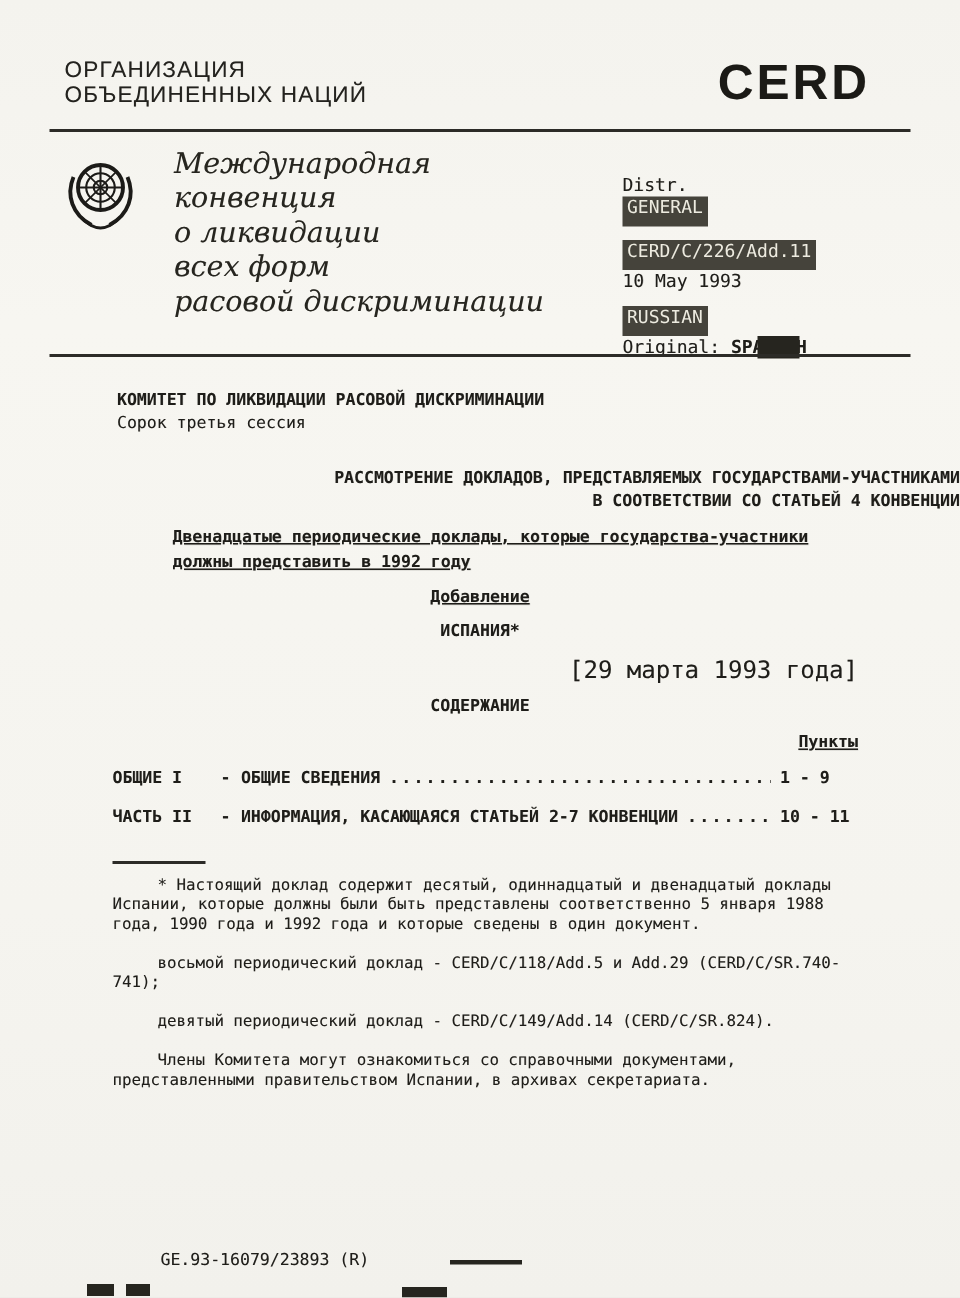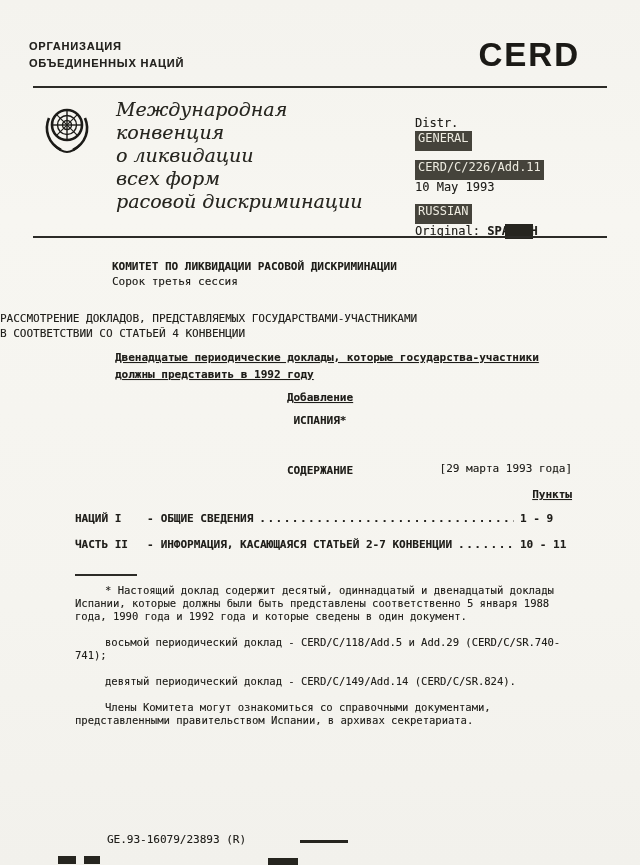--- a/index.html
+++ b/index.html
@@ -12,23 +12,23 @@
     position:relative; width:640px; height:865px; overflow:hidden;
     background:linear-gradient(180deg,#f4f3ee 0%,#f7f6f1 25%,#f5f4ef 70%,#f2f1ec 100%);
     color:#1e1d19;
     text-shadow:0.2px 0.2px 0 rgba(45,43,38,0.35);
   }
   .rule { position:absolute; left:33px; right:33px; height:2px; background:#2c2b27; }
   .rule-top { top:86px; }
   .rule-mid { top:236px; }
 
   .org-name {
-    position:absolute; left:29px; top:38px;
-    font-family:"Liberation Sans", sans-serif; font-weight:bold;
-    font-size:11px; letter-spacing:0.8px; line-height:17px; color:#23221e;
+    position:absolute; left:43px; top:38px;
+    font-family:"Liberation Sans", sans-serif; font-weight:normal;
+    font-size:15px; letter-spacing:0.8px; line-height:17px; color:#23221e;
   }
   .doc-symbol {
     position:absolute; right:60px; top:36px;
     font-family:Liberation Sans, sans-serif; font-weight:bold;
     font-size:33px; letter-spacing:2px; color:#1b1a16;
   }
 
   .emblem { position:absolute; left:38px; top:100px; width:58px; height:58px; }
   .convention {
     position:absolute; left:116px; top:98px;
@@ -36,29 +36,29 @@
     font-size:19px; line-height:23px; color:#26251f;
   }
   .distr-block { position:absolute; left:415px; top:116px; font-size:12px; line-height:15px; }
   .distr-block .spacer { height:9px; }
   .stamp {
     display:inline-block; background:#45433b; color:#edebe0;
     padding:0 3px 5px 3px; text-shadow:none;
   }
   .b { font-weight:bold; }
 
-  .session-block { position:absolute; left:78px; top:259px; font-size:11px; line-height:15px;margin-left:34px; }
+  .session-block { position:absolute; left:78px; top:259px; font-size:11px; line-height:15px; }
   .committee { font-weight:bold; }
 
-  .doc-title { position:absolute; left:0; right:0; top:311px; text-align:left; font-weight:normal; font-size:11px; line-height:15px; }
+  .doc-title { position:absolute; left:0; right:0; top:311px; text-align:right; font-weight:bold; font-size:11px; line-height:15px; }
   .subtitle { position:absolute; left:115px; top:349px; font-weight:bold; font-size:11px; line-height:17px; }
   .subtitle div { text-decoration:underline; }
   .addendum { position:absolute; left:0; right:0; top:391px; text-align:center; font-weight:bold; font-size:11px; text-decoration:underline; }
   .country { position:absolute; left:0; right:0; top:414px; text-align:center; font-weight:bold; font-size:11px; }
-  .received { position:absolute; right:68px; top:462px; font-size:11px; }
+  .received { position:absolute; right:68px; top:437px; font-size:16px; }
   .contents-heading { position:absolute; left:0; right:0; top:464px; text-align:center; font-weight:bold; font-size:11px; }
   .paras-label { position:absolute; right:68px; top:488px; font-weight:bold; font-size:11px; text-decoration:underline; }
 
   .toc { position:absolute; left:75px; right:62px; top:512px; font-size:11px; }
   .toc-row { display:flex; align-items:baseline; font-weight:bold; margin-bottom:13px; }
   .toc-part { flex:none; width:72px; white-space:nowrap; }
   .toc-sep { flex:none; margin-right:7px; }
   .toc-title { flex:none; white-space:nowrap; }
   .toc-leader { flex:1 1 auto; overflow:hidden; white-space:nowrap; margin:0 6px; letter-spacing:1.5px; }
   .toc-paras { flex:none; width:58px; text-align:left; white-space:nowrap; }
@@ -148,21 +148,21 @@
 
   <div class="addendum">Добавление</div>
   <div class="country">ИСПАНИЯ*</div>
   <div class="received">[29 марта 1993 года]</div>
 
   <div class="contents-heading">СОДЕРЖАНИЕ</div>
   <div class="paras-label">Пункты</div>
 
   <div class="toc">
     <div class="toc-row">
-      <span class="toc-part">НАЦИЙ I</span>
+      <span class="toc-part">ОБЩИЕ I</span>
       <span class="toc-sep">-</span>
       <span class="toc-title">ОБЩИЕ СВЕДЕНИЯ</span>
       <span class="toc-leader">....................................................................................................</span>
       <span class="toc-paras">1 - 9</span>
     </div>
     <div class="toc-row">
       <span class="toc-part">ЧАСТЬ II</span>
       <span class="toc-sep">-</span>
       <span class="toc-title">ИНФОРМАЦИЯ, КАСАЮЩАЯСЯ СТАТЬЕЙ 2-7 КОНВЕНЦИИ</span>
       <span class="toc-leader">....................................................................................................</span>

